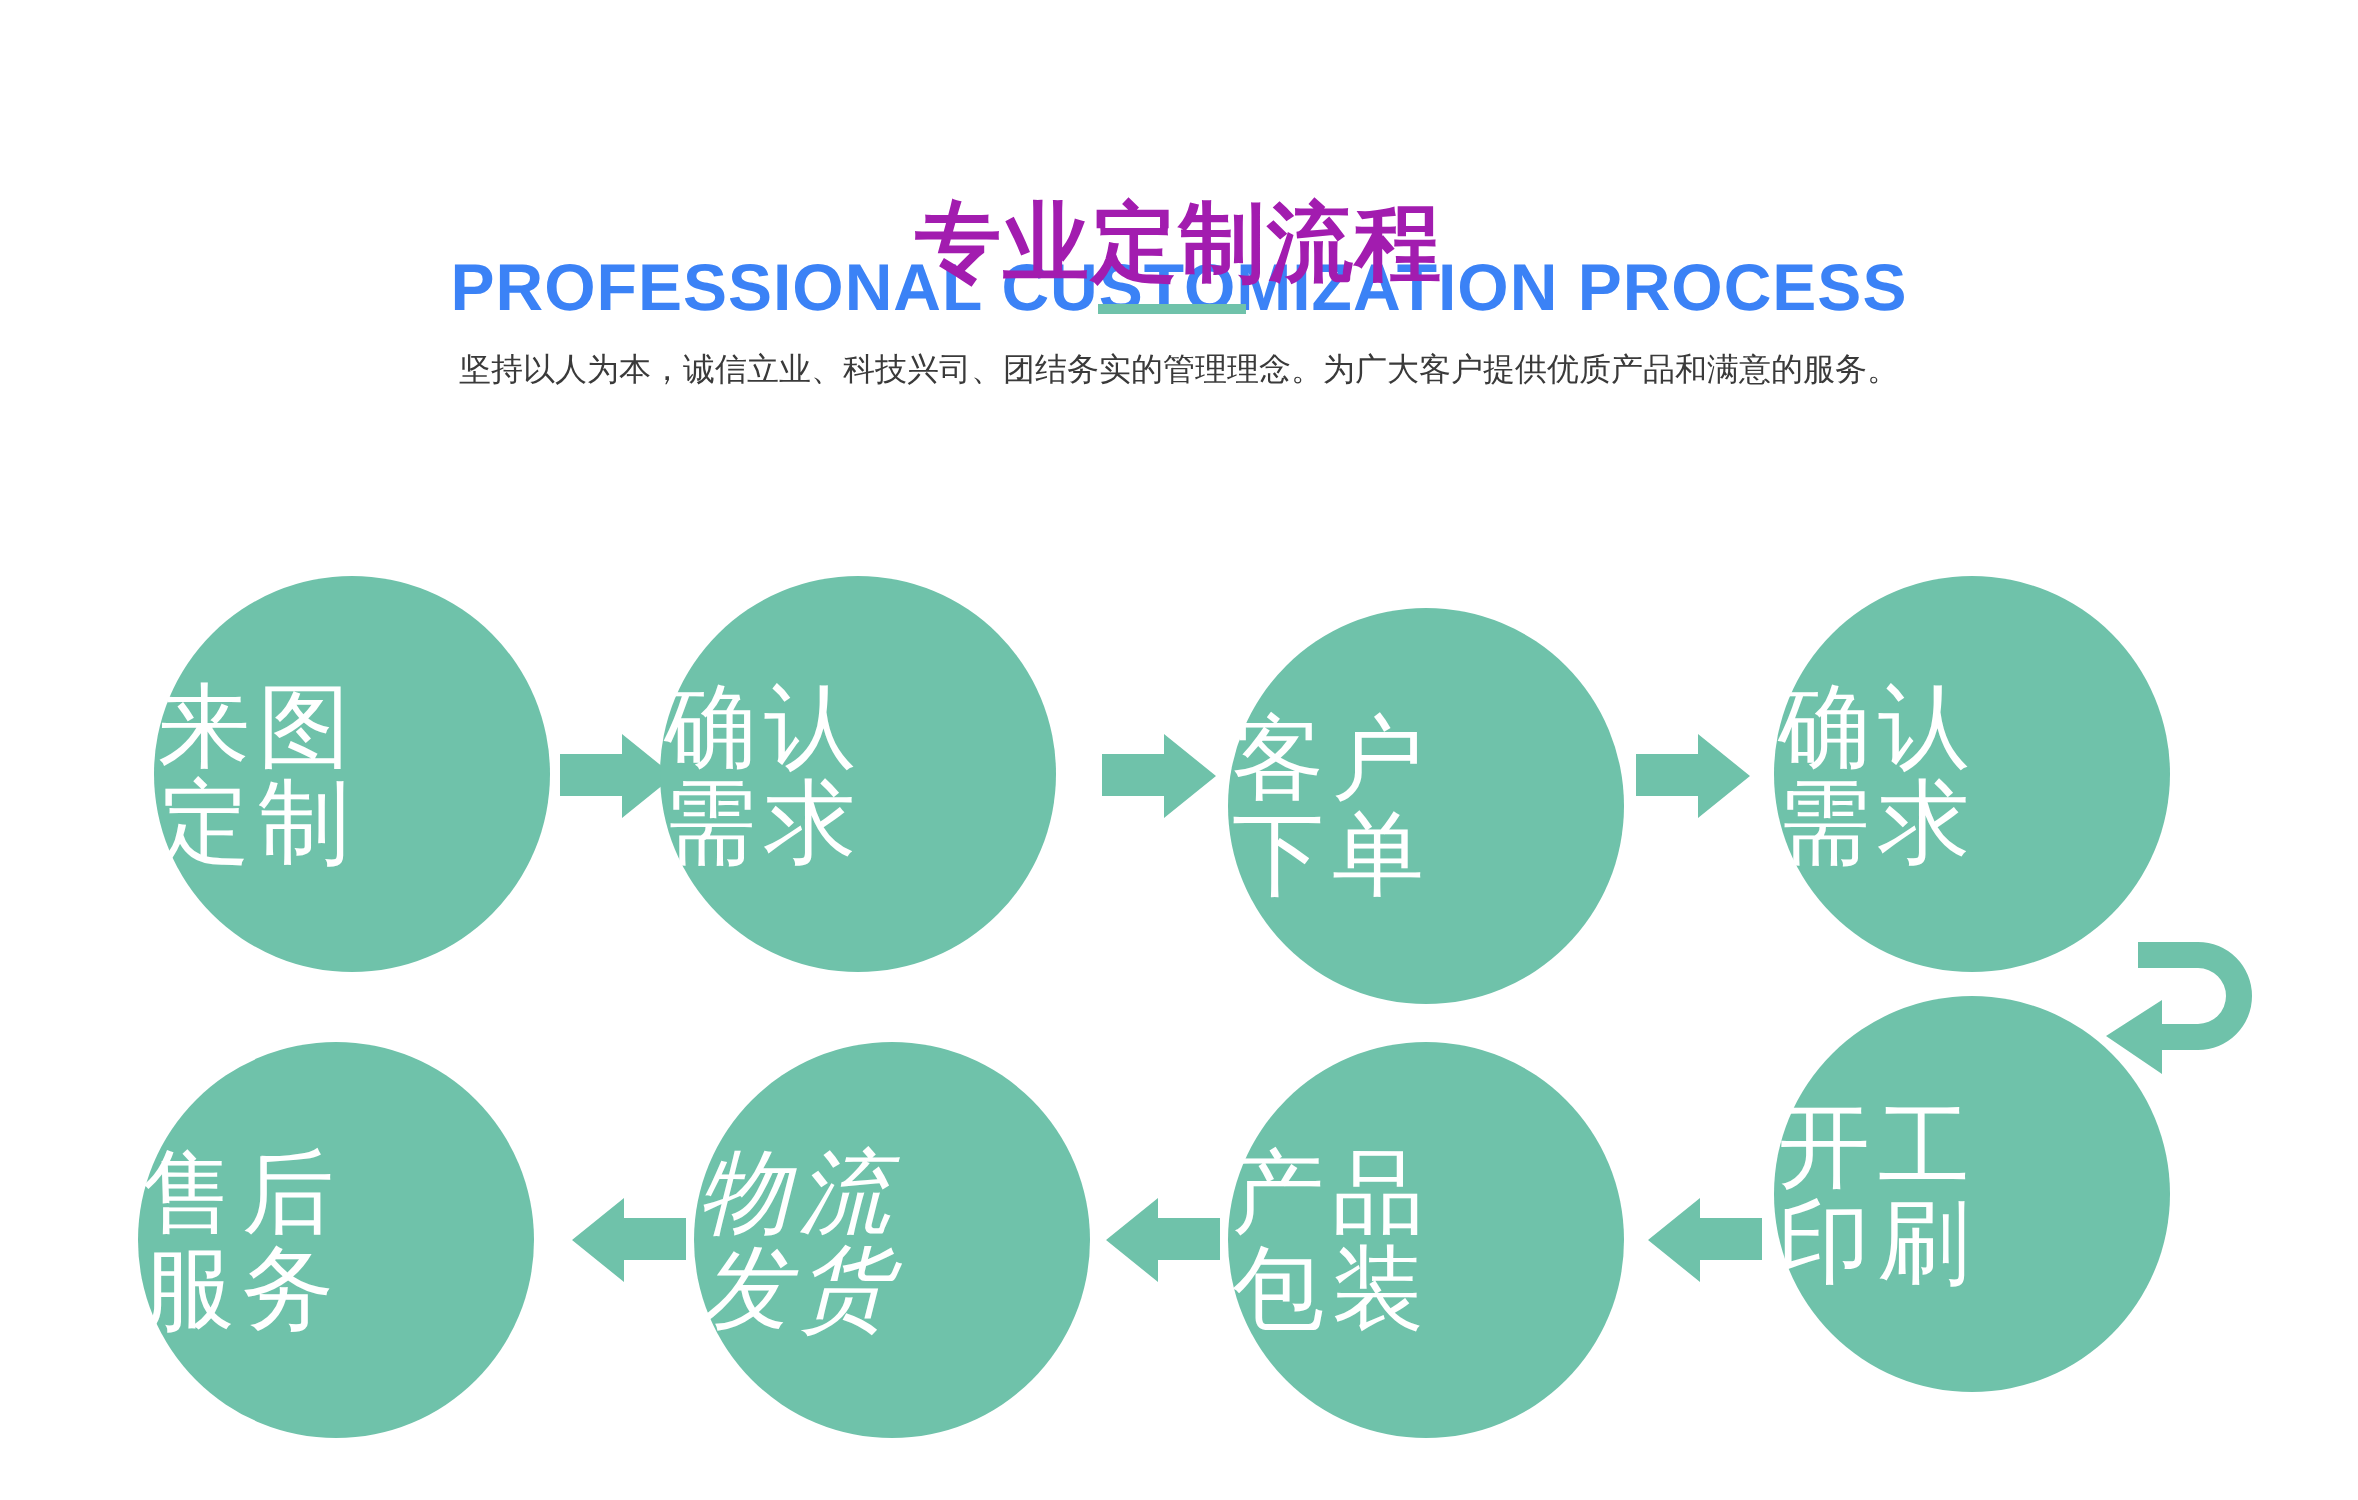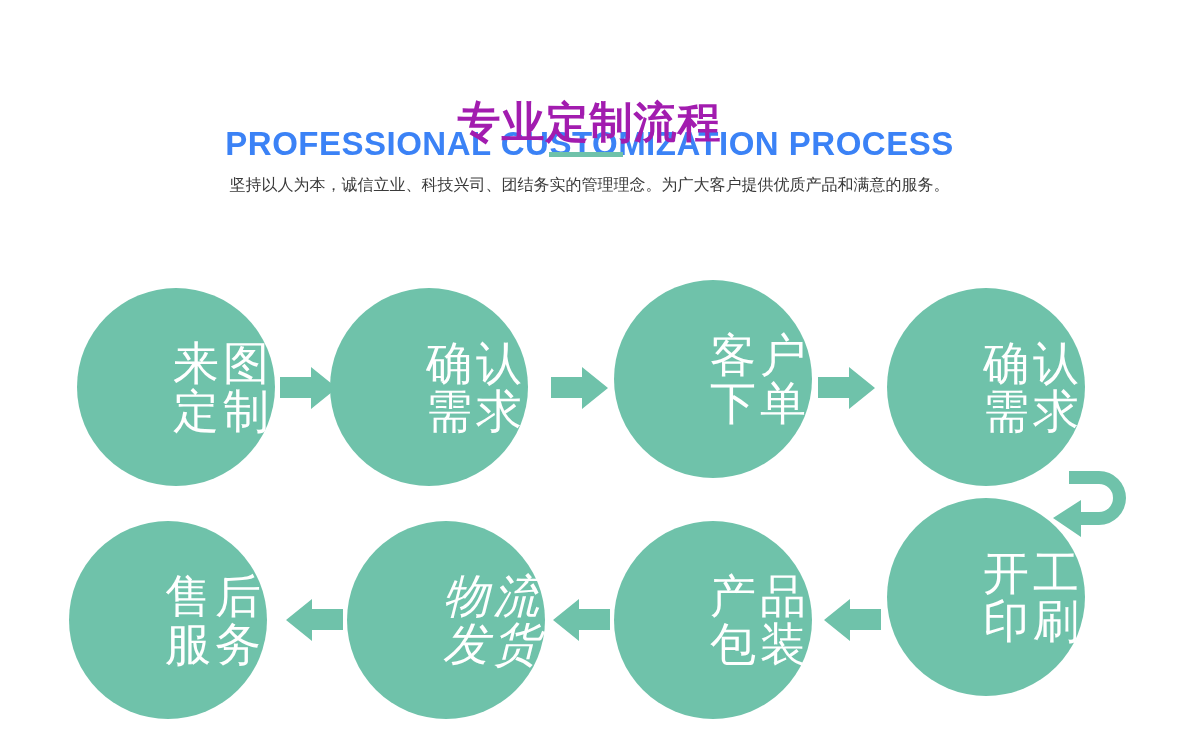--- a/index.html
+++ b/index.html
@@ -23,21 +23,21 @@
     background: #6fc2aa;
   }
   .subtitle {
     position: absolute; left: 0; width: 1179px; top: 174px; text-align: center;
     font-family: "DejaVu Sans", sans-serif; font-size: 16px; color: #3a3a3a;
     line-height: 22px; white-space: nowrap;
   }
 
   .step {
     position: absolute; width: 198px; height: 198px; border-radius: 50%;
-    background: #6fc2aa; display: flex; align-items: center; justify-content: flex-end;
+    background: #6fc2aa; display: flex; align-items: center; justify-content: flex-start;
   }
   .step-label {
     color: #ffffff; font-family: "DejaVu Sans", sans-serif; font-size: 46px;
     line-height: 48px; width: 104px; text-align: center; letter-spacing: 4px;
     word-break: break-all;
   }
   .arrow { position: absolute; }
   .arrow svg { display: block; }
 </style>
 </head>
@@ -61,21 +61,21 @@
 
 <div class="step" style="left:330px; top:288px;">
   <div class="step-label">确认需求</div>
 </div>
 <div class="arrow" style="left:551px; top:367px;">
   <svg width="57" height="42" viewBox="0 0 57 42">
       <path d="M0 10 H31 V0 L57 21 L31 42 V31 H0 Z" fill="#6fc2aa"></path>
     </svg>
 </div>
 
-<div class="step" style="left:614px; top:280px;">
+<div class="step" style="left:614px; top:304px;">
   <div class="step-label">客户下单</div>
 </div>
 <div class="arrow" style="left:818px; top:367px;">
   <svg width="57" height="42" viewBox="0 0 57 42">
       <path d="M0 10 H31 V0 L57 21 L31 42 V31 H0 Z" fill="#6fc2aa"></path>
     </svg>
 </div>
 
 <div class="step" style="left:887px; top:288px;">
   <div class="step-label">确认需求</div>

